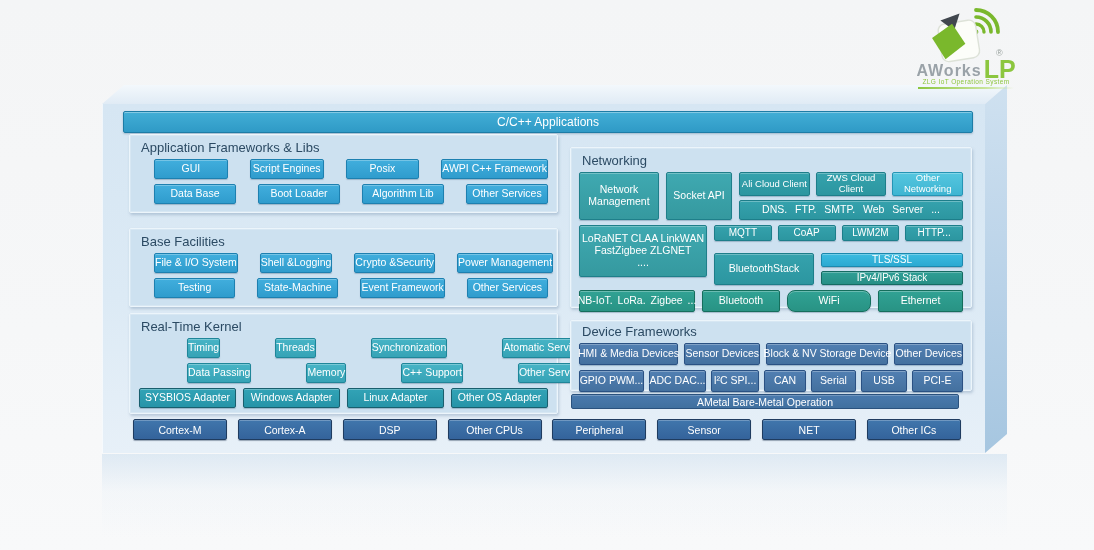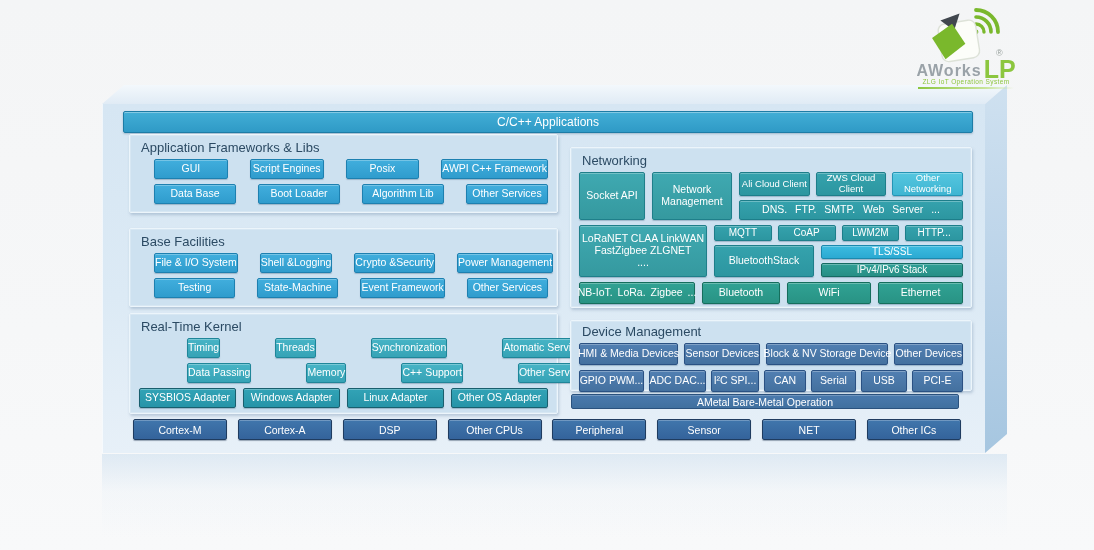--- a/index.html
+++ b/index.html
@@ -62,21 +62,21 @@
   .b-green { background:linear-gradient(180deg,#31a294,#289384); border:1px solid #156e5c; }
   .col { display:flex; flex-direction:column; }
   .blk-socket { width:66px; height:48px; font-size:10.5px; }
   .blk-mgmt   { width:80px; height:48px; font-size:10.5px; }
   .cloudchip  { height:24px; font-size:9.5px; flex:1; }
   .dnsbar { height:20px; font-size:10.5px; word-spacing:5px; }
   .blk-lora { width:128px; height:52px; flex-direction:column; font-size:10.5px;align-items:center; }
   .protochip { height:16px; font-size:10px; flex:1; }
   .blk-bt { width:100px; height:32px; font-size:10.5px; }
   .tlschip { height:14px; font-size:10px; }
-  .phy1 { width:116px; word-spacing:2px; } .phy2{ width:78px; } .phy3{ width:84px; } .phyx{ flex:1; }
+  .phy1 { width:116px; word-spacing:2px; } .phy2{ width:78px; } .phy3{ width:84px;border-radius:8px; } .phyx{ flex:1; }
   .phyrow .btn { height:22px; }
 
   
   .b-dev { background:linear-gradient(180deg,#517fb2,#44719f); border:1px solid #2a5183; }
   .devrow1 { display:flex; gap:6px; padding:0 8px; margin-bottom:5px; }
   .devrow1 .btn { height:22px; }
   .d1{width:99px;} .d2{width:80px;} .d3{width:122px;} .d4{flex:1;}
   .devrow2 { display:flex; gap:5px; padding:0 8px; }
   .devrow2 .btn { height:22px; }
   .e1{width:65px;} .e2{width:57px;} .e3{width:48px;} .e4{width:42px;} .e5{width:45px;} .e6{width:46px;} .e7{flex:1;}
@@ -168,39 +168,39 @@
         <div class="btn b-tealdk">Windows Adapter</div>
         <div class="btn b-tealdk">Linux Adapter</div>
         <div class="btn b-tealdk">Other OS Adapter</div>
       </div>
     </div>
 
     <div class="panel p-net">
       <div class="panel-title">Networking</div>
       <div class="net-body">
         <div class="nrow">
+          <div class="btn b-net blk-mgmt wrap">Network Management</div>
           <div class="btn b-net blk-socket wrap">Socket API</div>
-          <div class="btn b-net blk-mgmt wrap">Network Management</div>
           <div class="col" style="flex:1; gap:4px;">
             <div class="nrow" style="gap:6px;align-items:flex-end;">
               <div class="btn b-netchip cloudchip wrap">Ali Cloud Client</div>
               <div class="btn b-netchip cloudchip wrap">ZWS Cloud Client</div>
               <div class="btn b-cyan cloudchip wrap">Other Networking</div>
             </div>
             <div class="btn b-netchip dnsbar">DNS. FTP. SMTP. Web Server ...</div>
           </div>
         </div>
 
         <div class="nrow" style="margin-top:5px;">
           <div class="btn b-net blk-lora">
             <span>LoRaNET CLAA LinkWAN</span>
             <span>FastZigbee ZLGNET</span>
             <span>....</span>
           </div>
-          <div class="col" style="flex:1; gap:4px;">
+          <div class="col" style="flex:1; gap:12px;">
             <div class="nrow" style="gap:6px;">
               <div class="btn b-netchip protochip">MQTT</div>
               <div class="btn b-netchip protochip">CoAP</div>
               <div class="btn b-netchip protochip">LWM2M</div>
               <div class="btn b-netchip protochip">HTTP...</div>
             </div>
             <div class="nrow" style="gap:7px;">
               <div class="btn b-netchip blk-bt">BluetoothStack</div>
               <div class="col" style="flex:1; gap:4px;border-radius:7px;">
                 <div class="btn b-tls tlschip">TLS/SSL</div>
@@ -213,21 +213,21 @@
         <div class="nrow phyrow" style="margin-top:5px;">
           <div class="btn b-green phy1">NB-IoT. LoRa. Zigbee ...</div>
           <div class="btn b-green phy2">Bluetooth</div>
           <div class="btn b-green phy3">WiFi</div>
           <div class="btn b-green phyx">Ethernet</div>
         </div>
       </div>
     </div>
 
     <div class="panel p-dev">
-      <div class="panel-title">Device Management</div>
+      <div class="panel-title">Device Frameworks</div>
       <div class="devrow1">
         <div class="btn b-dev d1">HMI &amp; Media Devices</div>
         <div class="btn b-dev d2">Sensor Devices</div>
         <div class="btn b-dev d3">Block &amp; NV Storage Device</div>
         <div class="btn b-dev d4">Other Devices</div>
       </div>
       <div class="devrow2">
         <div class="btn b-dev e1">GPIO PWM...</div>
         <div class="btn b-dev e2">ADC DAC...</div>
         <div class="btn b-dev e3">I²C SPI...</div>

